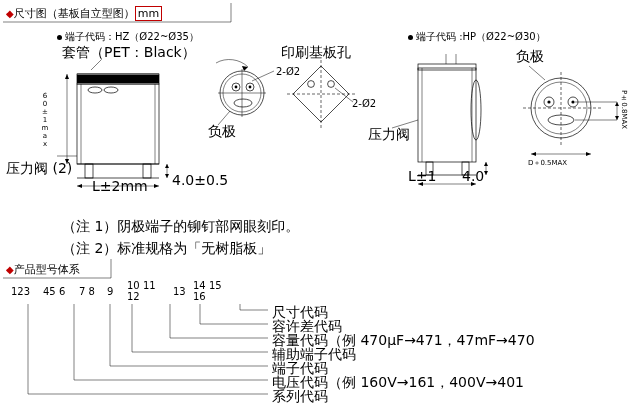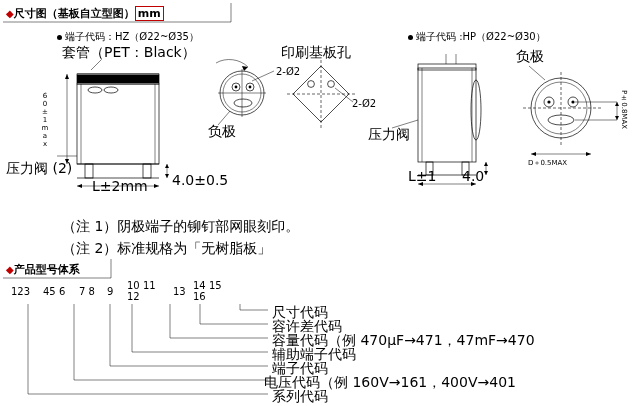--- a/index.html
+++ b/index.html
@@ -1,19 +1,19 @@
 <!DOCTYPE html>
 <html><head>
 <meta charset="utf-8">
 <style>
   html,body{margin:0;padding:0;background:#ffffff;}
   body{width:644px;height:406px;position:relative;overflow:hidden;
        font-family:"DejaVu Sans","Liberation Sans",sans-serif;color:#000;}
   .abs{position:absolute;}
-  .sec-title{font-size:11px;color:#000;white-space:nowrap;font-weight:bold;}
+  .sec-title{font-size:11px;color:#000;white-space:nowrap;}
   .sec-title .dia{color:#c00000;font-size:10px;}
   .red{color:#c00000;}
   .t9{font-size:14px;}
   .t8{font-size:10px;}
   .t7{font-size:7px;}
   .nowrap{white-space:nowrap;}
   .bullet{display:inline-block;width:5px;height:5px;border-radius:50%;background:#000;margin-right:3px;vertical-align:middle;}
   .boxed{border:1px solid #c00000;padding:0 2px;}
   svg{display:block;overflow:visible;}
   .ln{stroke:#000;stroke-width:0.7;fill:none;}
@@ -242,14 +242,14 @@
 
   <path class="lnt" d="M18,0 L18,90 L258,90"></path>
 </svg>
 </div>
 
 <div class="abs t9 nowrap" style="left:272px;top:304px;">尺寸代码</div>
 <div class="abs t9 nowrap" style="left:272px;top:318px;">容许差代码</div>
 <div class="abs t9 nowrap" style="left:272px;top:332px;">容量代码（例 470μF→471，47mF→470</div>
 <div class="abs t9 nowrap" style="left:272px;top:346px;">辅助端子代码</div>
 <div class="abs t9 nowrap" style="left:272px;top:360px;">端子代码</div>
-<div class="abs t9 nowrap" style="left:264px;top:374px;text-align:center;">电压代码（例 160V→161，400V→401</div>
+<div class="abs t9 nowrap" style="left:272px;top:374px;text-align:center;">电压代码（例 160V→161，400V→401</div>
 <div class="abs t9 nowrap" style="left:272px;top:388px;">系列代码</div>
 
 </body></html>

